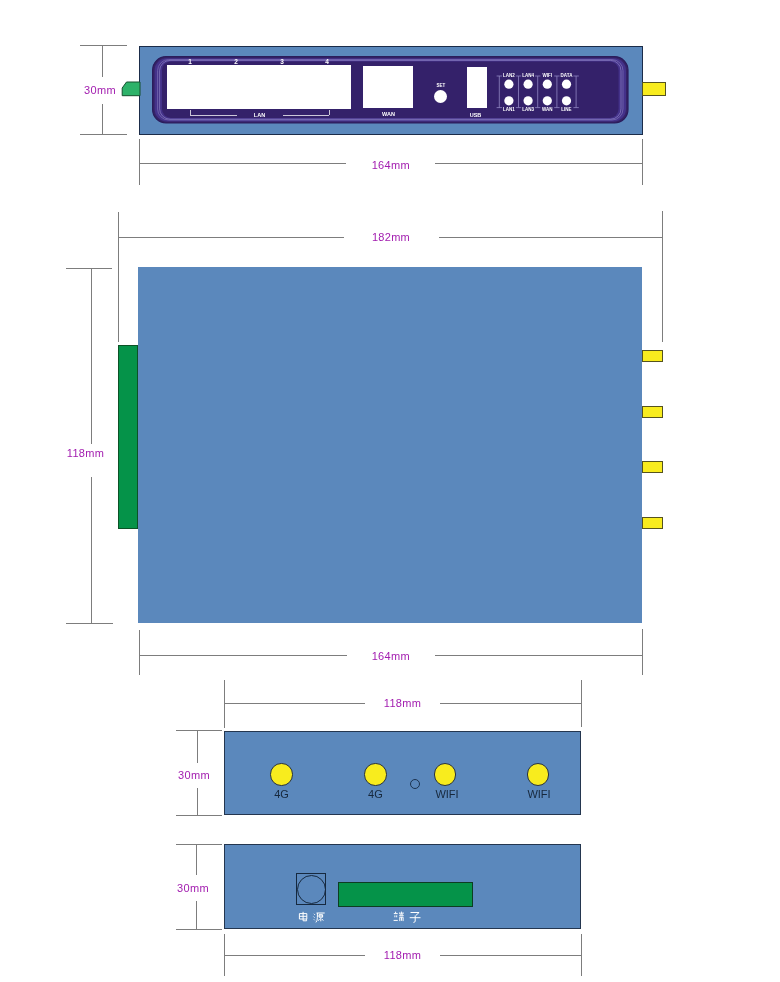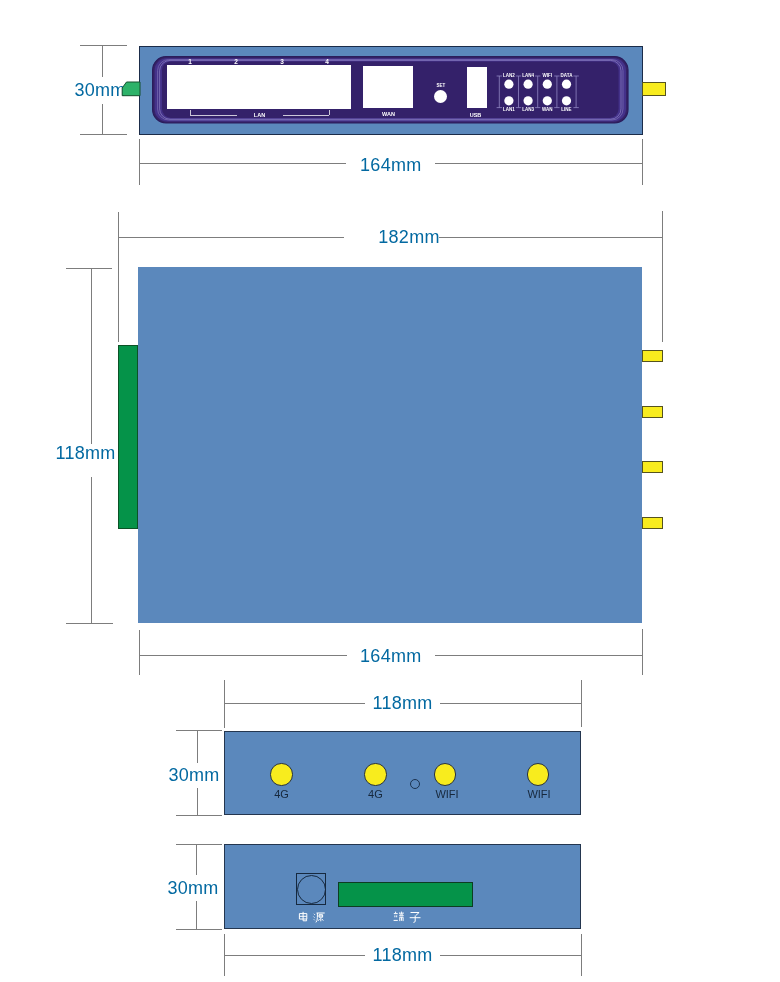--- a/index.html
+++ b/index.html
@@ -1,20 +1,20 @@
 <!DOCTYPE html>
 <html><head>
 <meta charset="utf-8">
 <style>
 html,body{margin:0;padding:0}
 body{transform:translateZ(0);width:780px;height:982px;background:#ffffff;font-family:"Liberation Sans",sans-serif;position:relative;overflow:hidden}
 .abs{position:absolute}
 .hl{position:absolute;height:1px;background:#7d7d7d}
 .vl{position:absolute;width:1px;background:#7d7d7d}
-.dim{position:absolute;font-size:18px;color:#0369a1;transform:translate(-50%,-50%);white-space:nowrap;letter-spacing:0.3px}
+.dim{position:absolute;font-size:11px;color:#a21caf;transform:translate(-50%,-50%);white-space:nowrap;letter-spacing:0.3px}
 .wt{position:absolute;color:#ffffff;transform:translate(-50%,-50%);white-space:nowrap;font-weight:bold}
 .dk{position:absolute;color:#17283c;transform:translate(-50%,-50%);white-space:nowrap}
 </style>
 </head>
 <body>
 
 <div class="hl" style="left:80px;top:45px;width:47px"></div>
 
 <div class="hl" style="left:80px;top:134px;width:47px"></div>
 
@@ -113,21 +113,21 @@
 <div class="dim" style="left:390.8px;top:164.5px">164mm</div>
 
 <div class="vl" style="left:117.6px;top:211.5px;height:130px"></div>
 
 <div class="vl" style="left:662.4px;top:211px;height:131px"></div>
 
 <div class="hl" style="left:117.6px;top:236.5px;width:226px"></div>
 
 <div class="hl" style="left:438.5px;top:236.5px;width:224px"></div>
 
-<div class="dim" style="left:409px;top:237px">182mm</div>
+<div class="dim" style="left:391px;top:237px">182mm</div>
 
 <div class="abs" style="left:137.5px;top:267px;width:504.5px;height:356px;background:#5b88bc"></div>
 
 <div class="abs" style="left:118.3px;top:344.7px;width:19.3px;height:184.3px;background:#059349;border:1px solid #0b5226;box-sizing:border-box"></div>
 
 <div class="abs" style="left:641.5px;top:349.8px;width:21.5px;height:12px;background:#f8ec1e;border:1px solid #55531f;box-sizing:border-box"></div>
 
 <div class="abs" style="left:641.5px;top:405.6px;width:21.5px;height:12px;background:#f8ec1e;border:1px solid #55531f;box-sizing:border-box"></div>
 
 <div class="abs" style="left:641.5px;top:461.3px;width:21.5px;height:12px;background:#f8ec1e;border:1px solid #55531f;box-sizing:border-box"></div>

